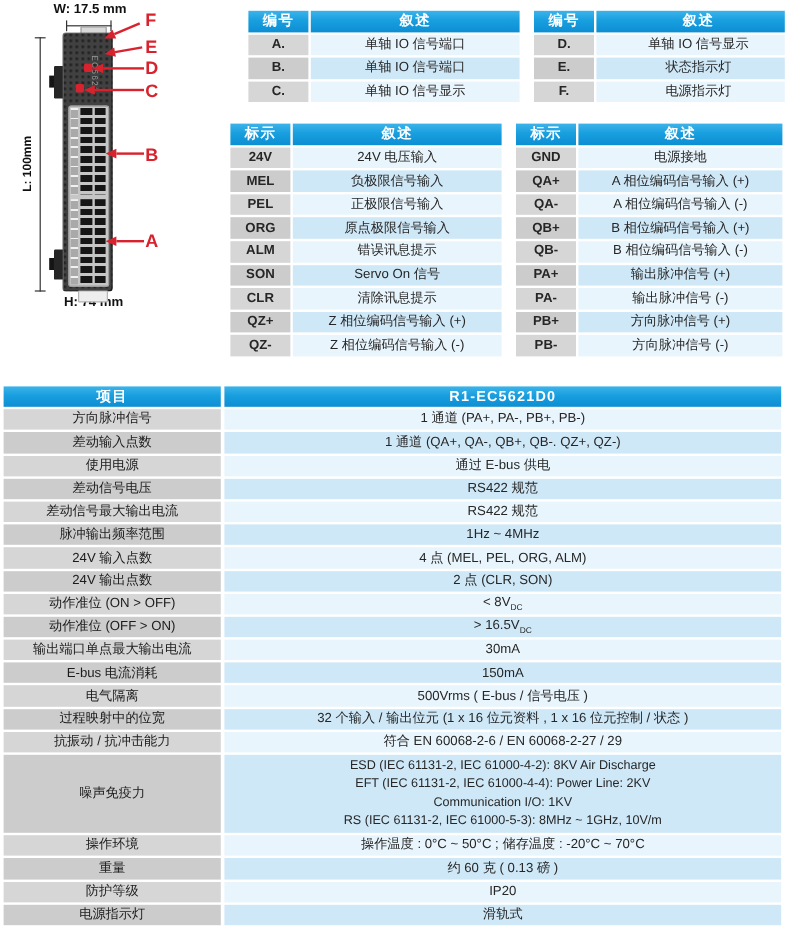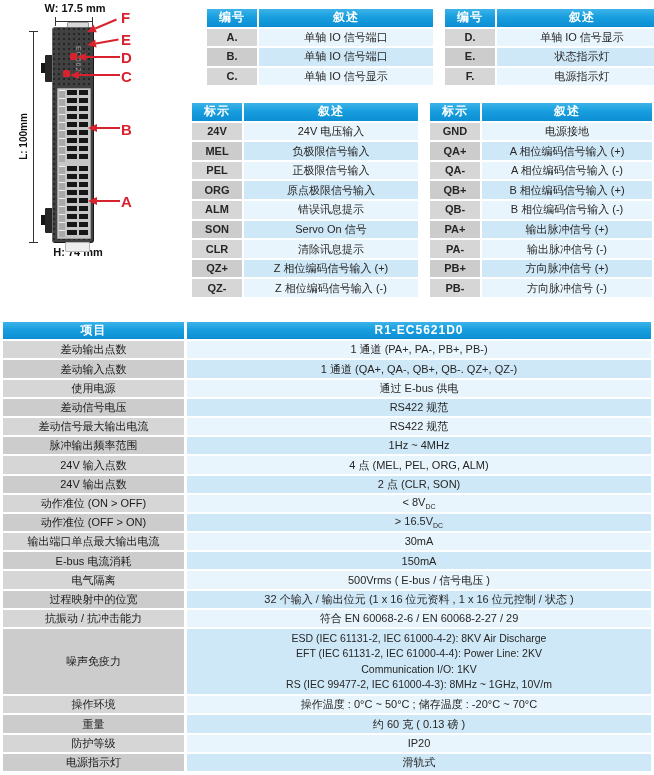--- a/index.html
+++ b/index.html
@@ -239,21 +239,21 @@
     <div class="cell lbl code light">QZ-</div>
     <div class="cell desc light">Z 相位编码信号输入 (-)</div>
     <div class="spacer"></div>
     <div class="cell lbl code light">PB-</div>
     <div class="cell desc light">方向脉冲信号 (-)</div>
   </div>
 
 <div id="spec">
   <div class="cell hdr">项目</div>
   <div class="cell hdr">R1-EC5621D0</div>
-<div class="cell lbl item light">差动输出点数</div>
+<div class="cell lbl item light">方向脉冲信号</div>
     <div class="cell val light">
       <div class="" style="display: inline;">1 通道 (PA+, PA-, PB+, PB-)</div>
     </div>
     <div class="cell lbl item dark">差动输入点数</div>
     <div class="cell val dark">
       <div class="" style="display: inline;">1 通道 (QA+, QA-, QB+, QB-. QZ+, QZ-)</div>
     </div>
     <div class="cell lbl item light">使用电源</div>
     <div class="cell val light">
       <div class="" style="display: inline;">通过 E-bus 供电</div>
@@ -304,21 +304,21 @@
     </div>
     <div class="cell lbl item light">抗振动 / 抗冲击能力</div>
     <div class="cell val light">
       <div class="" style="display: inline;">符合 EN 60068-2-6 / EN 60068-2-27 / 29</div>
     </div>
     <div class="cell lbl item dark">噪声免疫力</div>
     <div class="cell val dark multi">
       <div class="">ESD (IEC 61131-2, IEC 61000-4-2): 8KV Air Discharge</div>
       <div class="">EFT (IEC 61131-2, IEC 61000-4-4): Power Line: 2KV</div>
       <div class="">Communication I/O: 1KV</div>
-      <div class="">RS (IEC 99477-2, IEC 61000-4-3): 8MHz ~ 1GHz, 10V/m</div>
+      <div class="">RS (IEC 61131-2, IEC 61000-5-3): 8MHz ~ 1GHz, 10V/m</div>
     </div>
     <div class="cell lbl item light">操作环境</div>
     <div class="cell val light">
       <div class="" style="display: inline;">操作温度 : 0°C ~ 50°C ; 储存温度 : -20°C ~ 70°C</div>
     </div>
     <div class="cell lbl item dark">重量</div>
     <div class="cell val dark">
       <div class="" style="display: inline;">约 60 克 ( 0.13 磅 )</div>
     </div>
     <div class="cell lbl item light">防护等级</div>

